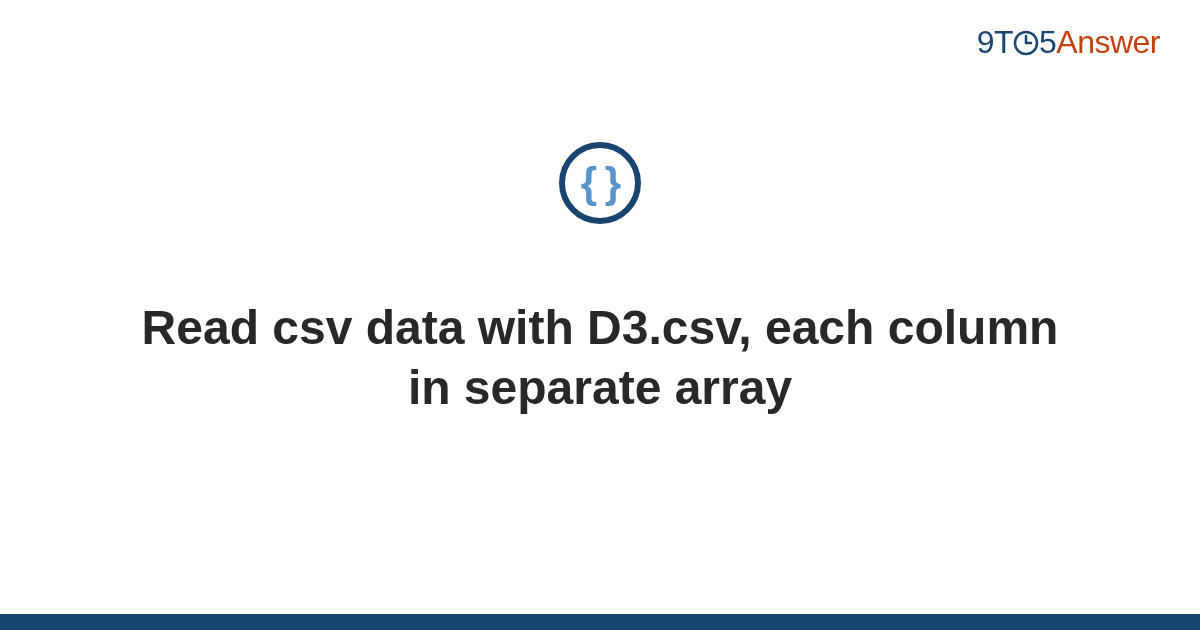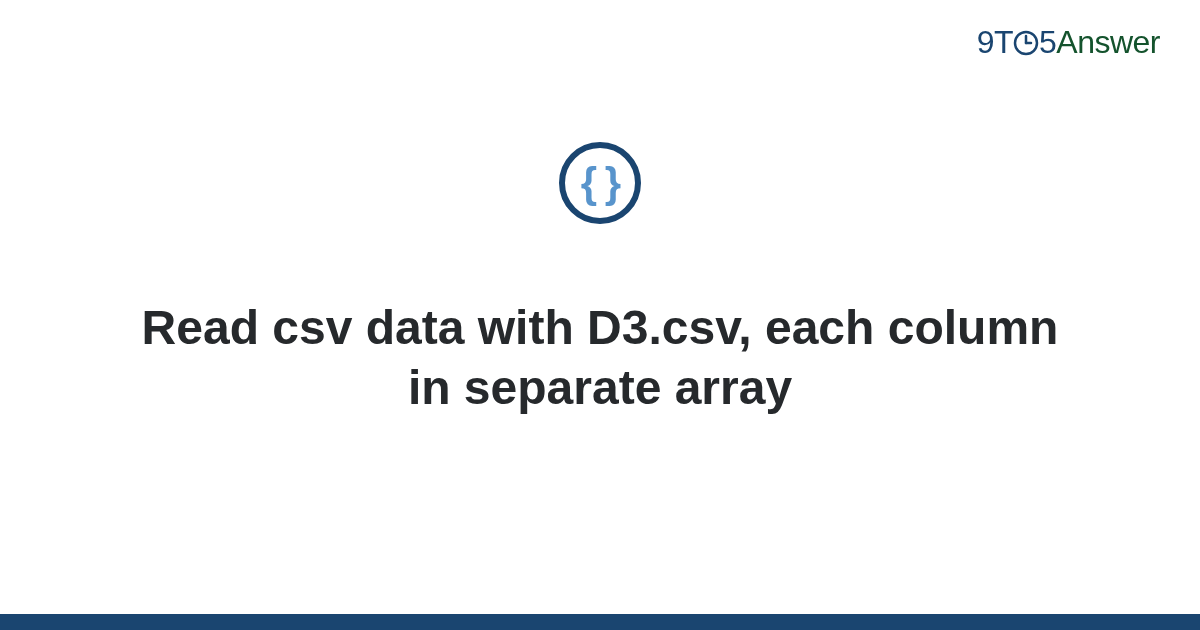--- a/index.html
+++ b/index.html
@@ -37,21 +37,21 @@
       position: relative;
       width: 26px;
       height: 26px;
       vertical-align: -3px;
     }
     .logo .five {
       color: #1a4570;
       font-weight: 500;
     }
     .logo .answer {
-      color: #14532d;
+      color: #c2410c;
       font-weight: 400;
       text-align: right;
     }
     .main-content {
       position: absolute;
       top: 0;
       left: 0;
       width: 100%;
       height: 100%;
       display: flex;

